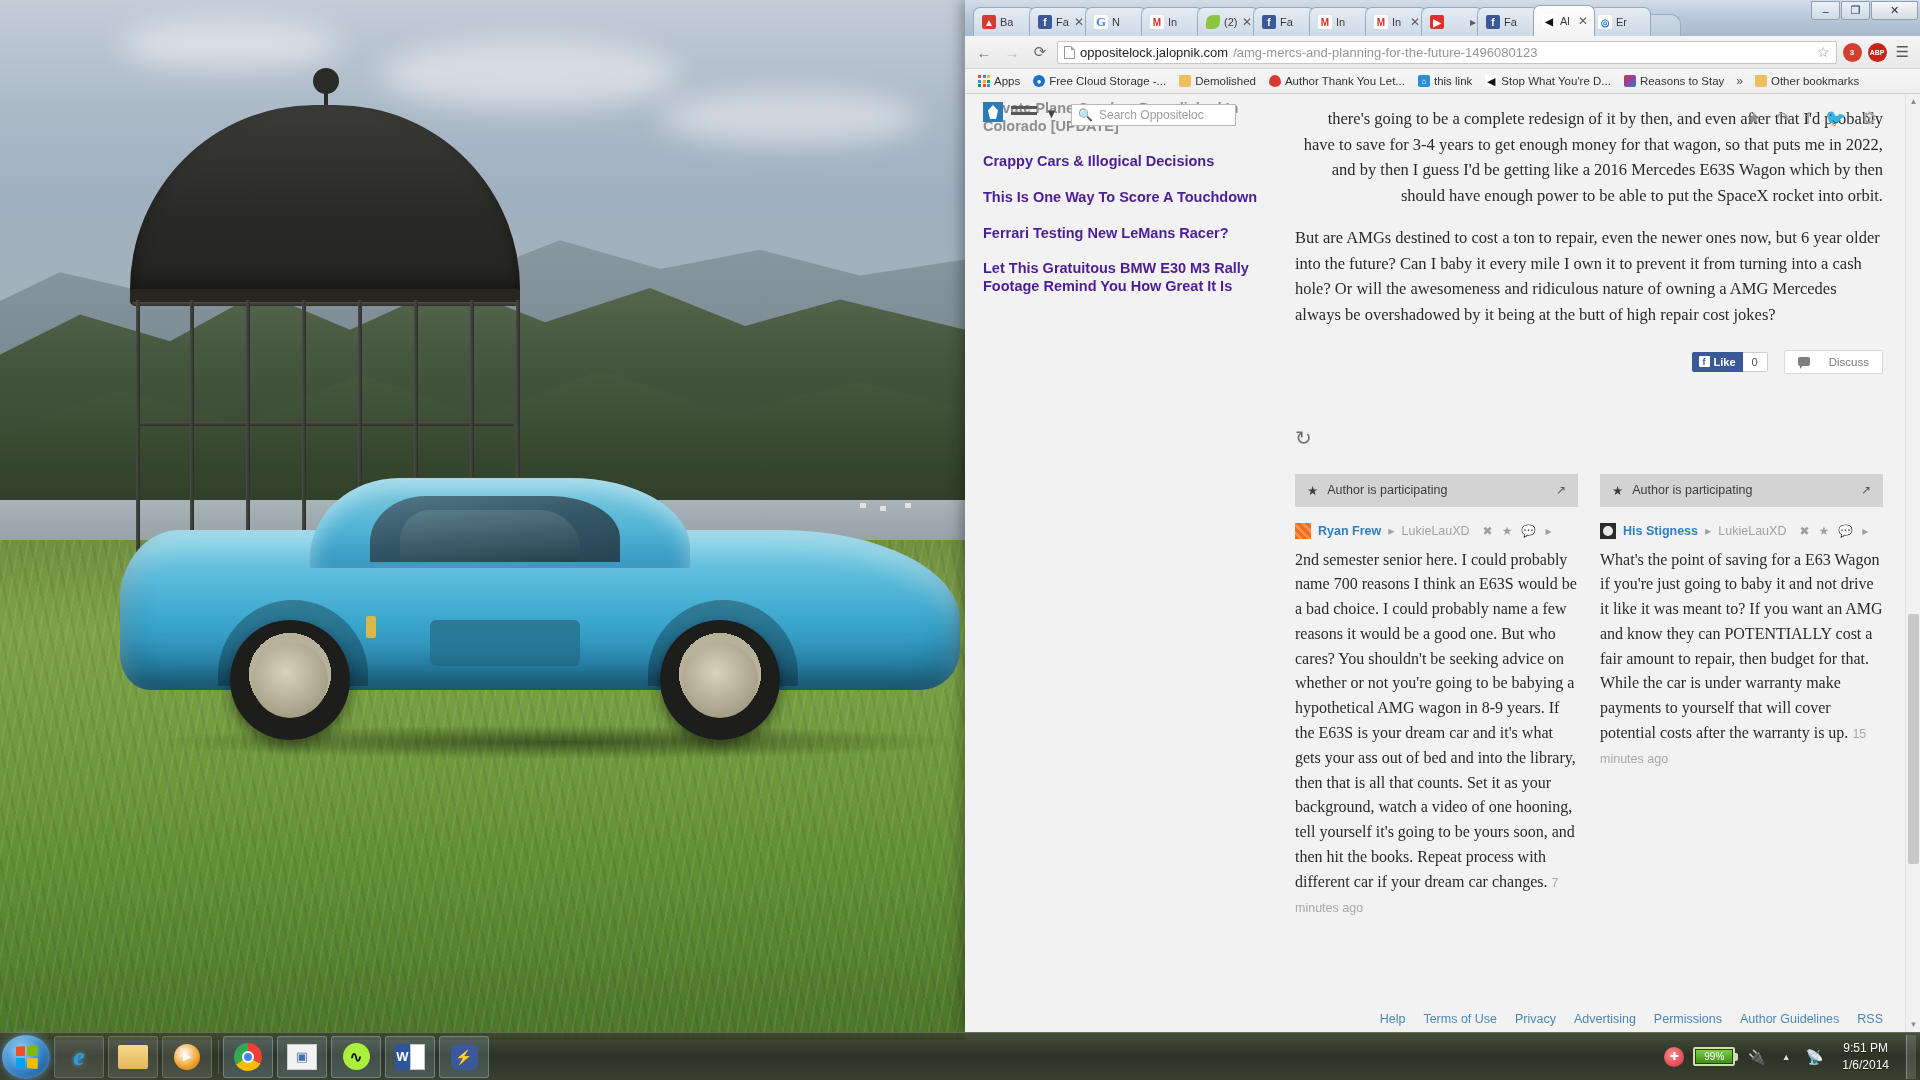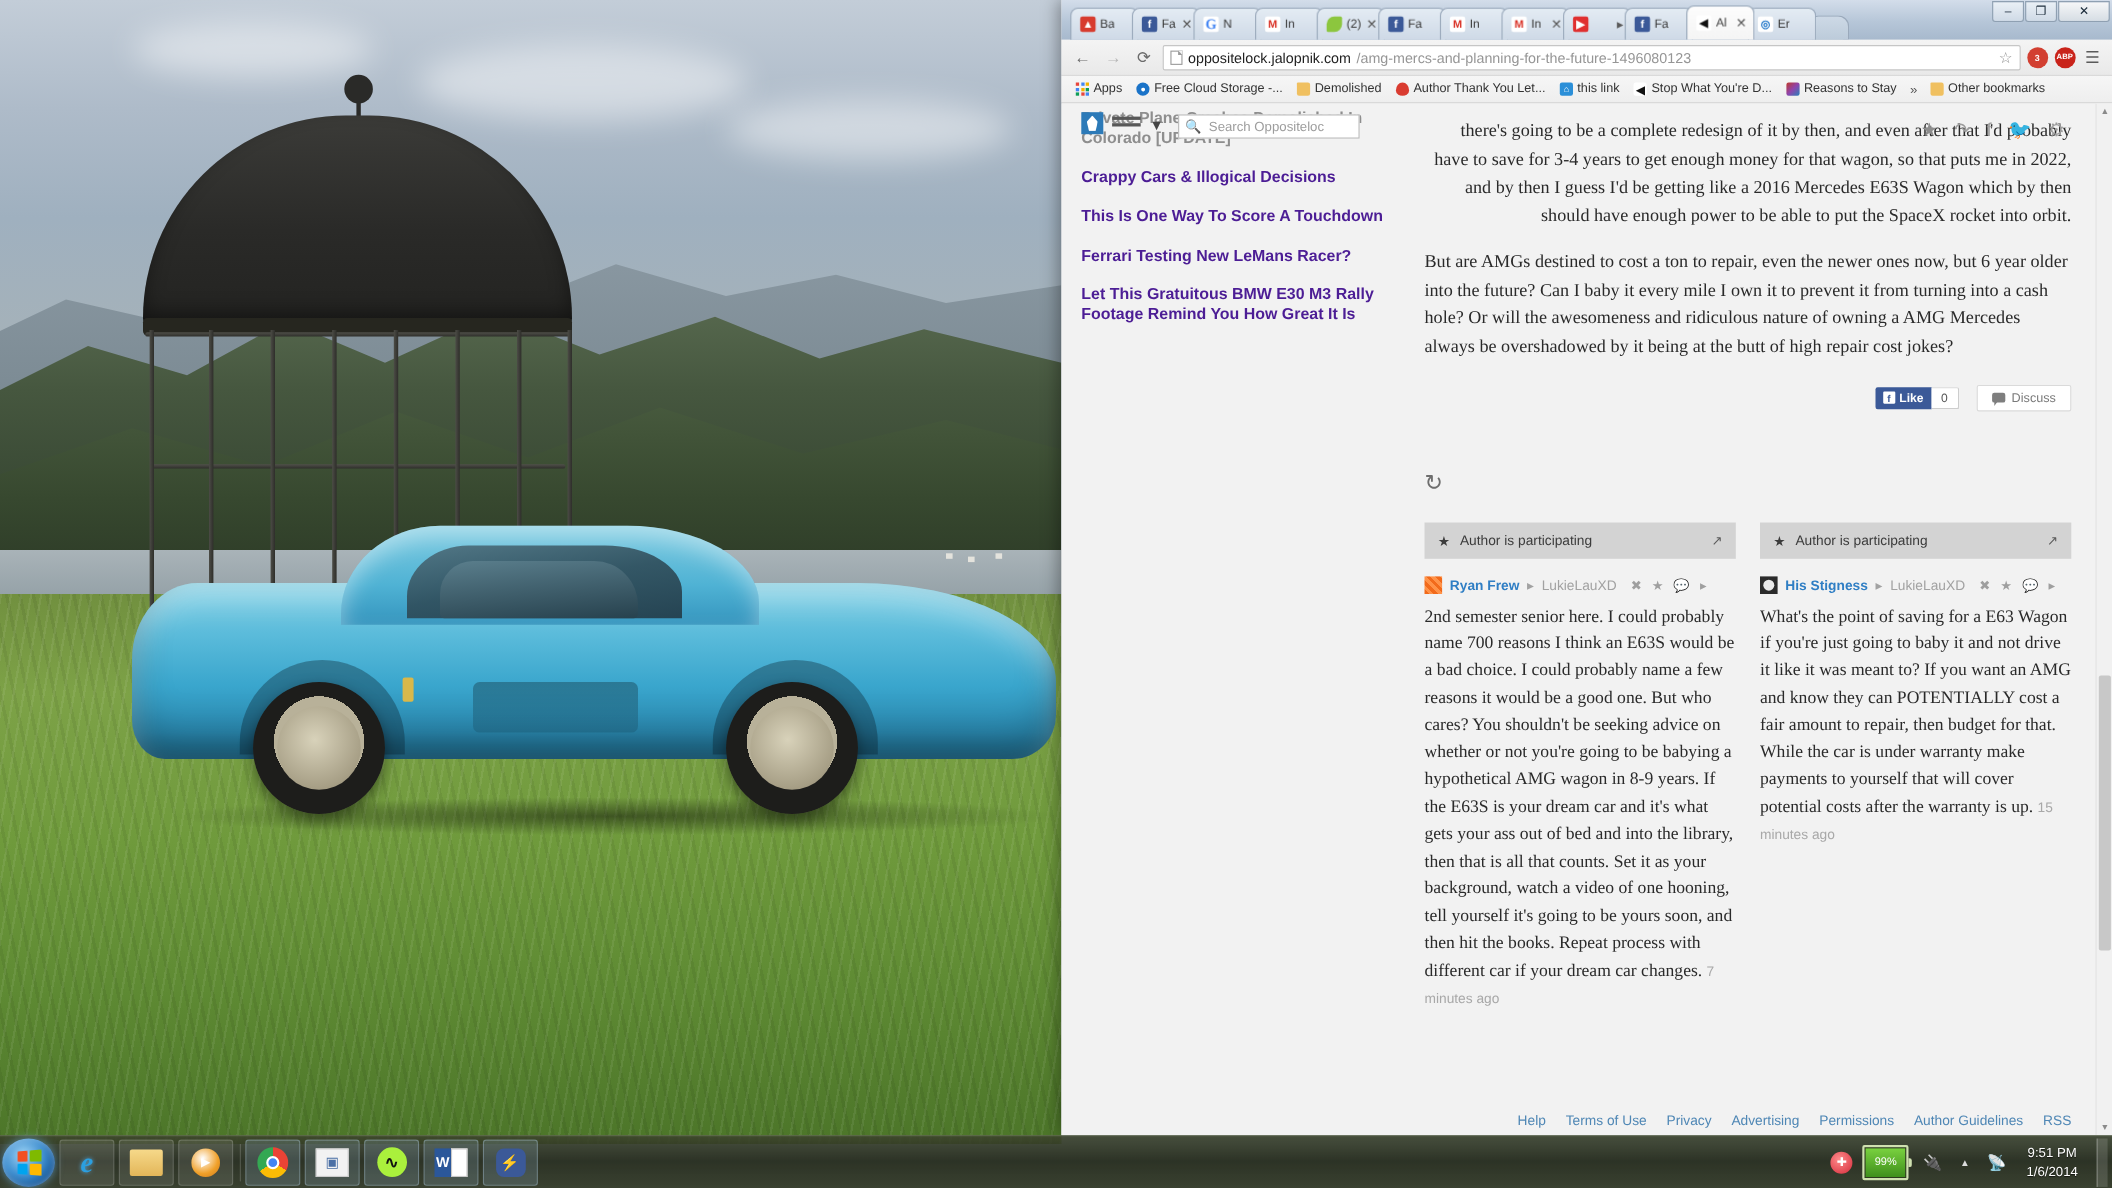--- a/index.html
+++ b/index.html
@@ -227,21 +227,21 @@
   #share-row .sh-star { color:#8d8d8d; }
   #share-row .sh-tw { color:#b9c6cf; }
   #social-row { display:flex; justify-content:flex-end; align-items:center; gap:16px; margin-top:22px; }
   #fb-like { display:flex; align-items:stretch; height:20px; font-size:11px; }
   #fb-like .fbl { background:#3b5998; color:#fff; display:flex; align-items:center;
     gap:4px; padding:0 7px; font-weight:bold; border-radius:2px 0 0 2px; }
   #fb-like .fbl .f { background:#fff; color:#3b5998; width:11px; height:11px;
     display:flex; align-items:center; justify-content:center; font-weight:bold; font-size:9px; border-radius:1px;}
   #fb-like .fbc { background:#fff; border:1px solid #cdcdcd; border-left:none; color:#555;
     display:flex; align-items:center; padding:0 9px; border-radius:0 2px 2px 0; }
-  #discuss-btn { display:flex; align-items:center; gap:6px; background:#fff; border:1px solid #dadada;
+  #discuss-btn { display:flex; align-items:center; gap:19px; background:#fff; border:1px solid #dadada;
     padding:5px 13px; font-size:11.5px; color:#7a7a7a; border-radius:2px; }
   .bubble { width:12px; height:9px; background:#7e7e7e; border-radius:2px; position:relative; }
   .bubble::after{ content:""; position:absolute; left:2px; bottom:-3px; border-width:4px 3px 0 0;
     border-style:solid; border-color:#7e7e7e transparent; }
 
   #refresh-row { margin-top:52px; color:#6e6e6e; font-size:20px; }
 
   
   #comments { display:flex; gap:22px; margin-top:24px; }
   .ccol { flex:1; min-width:0; }
@@ -287,21 +287,21 @@
     grid-template-rows:1fr 1fr; gap:2px; transform: perspective(24px) rotateY(-10deg); }
   .winlogo i { display:block; border-radius:1px; }
   .tb-item { width:50px; height:42px; margin-left:4px; display:flex; align-items:center;
     justify-content:center; border-radius:3px; }
   .tb-item.pinned { background: rgba(255,255,255,.10); border:1px solid rgba(255,255,255,.17); }
   .tb-item.running { background: rgba(180,220,255,.17); border:1px solid rgba(200,230,255,.3); }
   .tb-sep { width:1px; height:34px; background: rgba(255,255,255,.18); margin-left:6px; }
   #tray { margin-left:auto; display:flex; align-items:center; gap:9px; padding-right:4px; }
   #tray .tr-ico { width:20px; height:20px; display:flex; align-items:center; justify-content:center; }
   #battery { display:flex; align-items:center; }
-  #battery .bcase { width:42px; height:32px; border:2px solid #cfe0b0; border-radius:2px;
+  #battery .bcase { width:42px; height:19px; border:2px solid #cfe0b0; border-radius:2px;
     background:#2d3a1e; display:flex; align-items:center; padding:1px;text-align:right; }
   #battery .bfill { flex:1; height:100%; background: linear-gradient(180deg,#79d13f,#3f8f1c);
     display:flex; align-items:center; justify-content:center; color:#fff; font-size:10px; }
   #battery .btip { width:3px; height:8px; background:#cfe0b0; border-radius:0 2px 2px 0; }
   #clock { text-align:center; color:#fff; font-size:12px; line-height:1.35; padding:0 8px;
     text-shadow: 0 1px 1px rgba(0,0,0,.7); }
   #showdesk { width:10px; height:44px; background: rgba(255,255,255,.14);
     border-left:1px solid rgba(255,255,255,.3); }
   .ie-logo { font-family:"Liberation Serif", serif; font-style:italic; font-weight:bold;
     font-size:26px; color:#2b9fe0; text-shadow:0 0 4px rgba(90,190,255,.8); }

